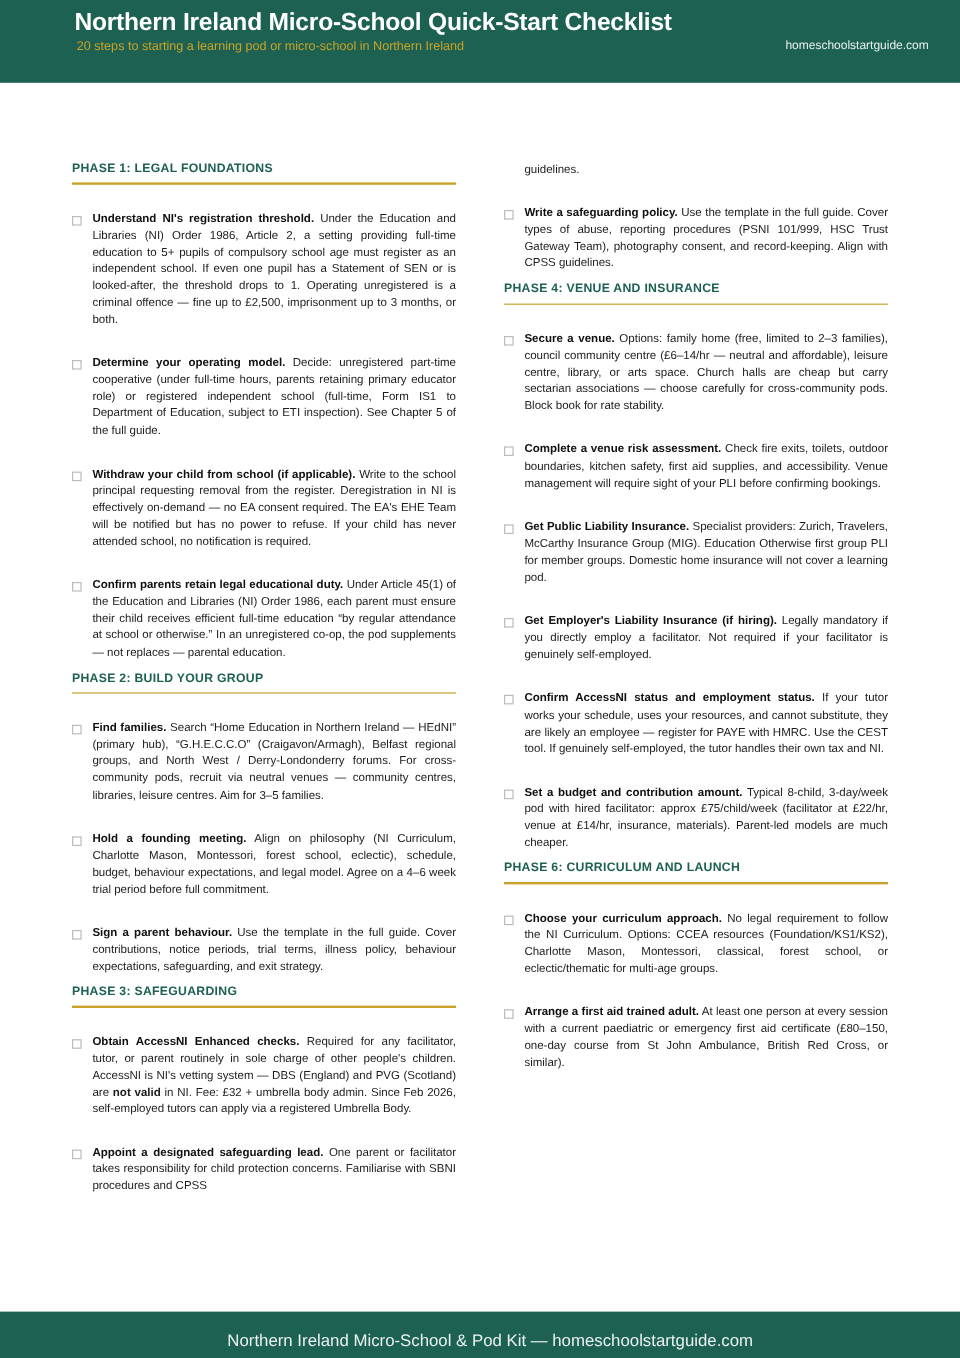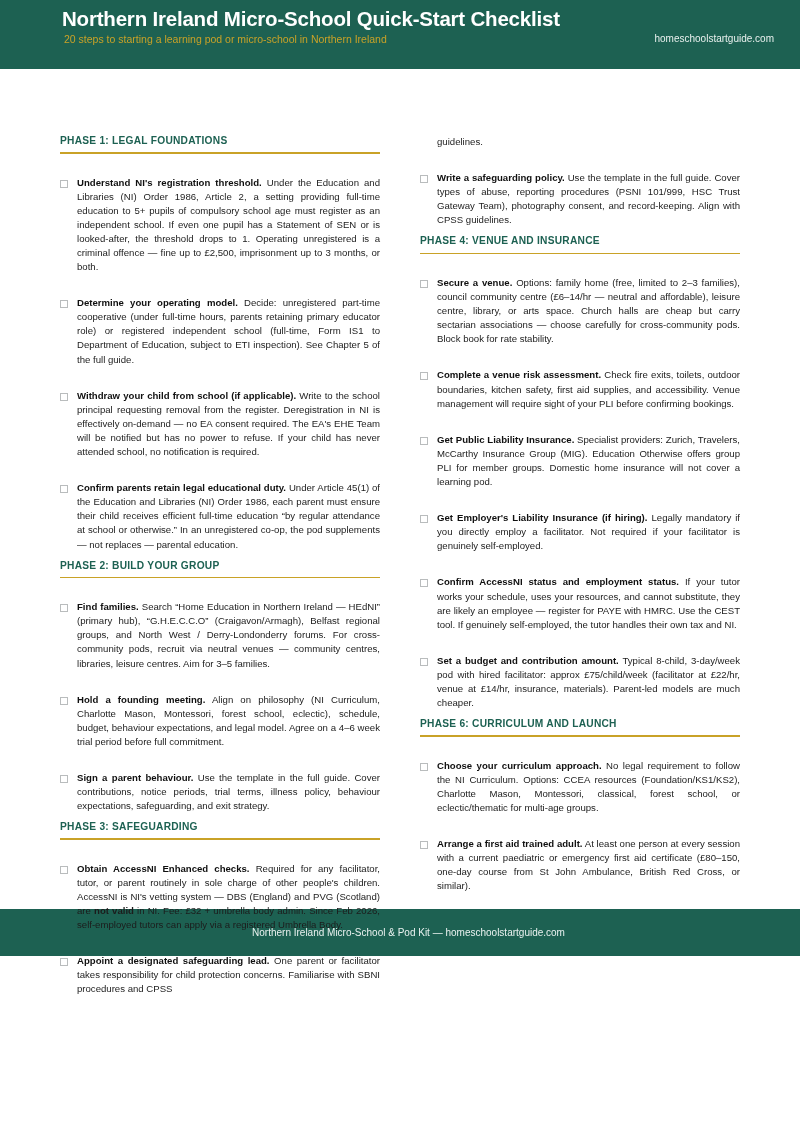--- a/index.html
+++ b/index.html
@@ -53,21 +53,21 @@
     right: 2px;
     top: 33px;
     font-size: 10px;
     color: #e8f0ee;
     white-space: nowrap;
   }
 
   
   .sheet {
     position: relative;
-    height: 840px;
+    height: 1024px;
     padding: 0;
   }
   .columns {
     position: absolute;
     left: 0;
     right: 0;
     top: 66px;
     display: flex;
     gap: 40px;
     padding: 0 60px;
@@ -141,21 +141,21 @@
 
   
   .footer {
     height: 47px;
     background: #1d6152;
     display: flex;
     align-items: center;
     justify-content: center;
   }
   .footer-text {
-    font-size: 10px;
+    font-size: 14px;
     color: #eaf2f0;
     margin-left: 17px;
   }
 </style>
 </head>
 <body>
 
 <div class="header">
   <div class="header-inner">
     <div class="header-title">Northern Ireland Micro-School Quick-Start Checklist</div>
@@ -250,21 +250,21 @@
         <div class="item-body"><span class="item-title">Secure a venue.</span> <span>Options: family home (free, limited to 2–3 families), council community centre (£6–14/hr — neutral and affordable), leisure centre, library, or arts space. Church halls are cheap but carry sectarian associations — choose carefully for cross-community pods. Block book for rate stability.</span></div>
       </div>
 
       <div class="item">
         <div class="checkbox"></div>
         <div class="item-body"><span class="item-title">Complete a venue risk assessment.</span> <span>Check fire exits, toilets, outdoor boundaries, kitchen safety, first aid supplies, and accessibility.  Venue management will require sight of your PLI before confirming bookings.</span></div>
       </div>
 
       <div class="item">
         <div class="checkbox"></div>
-        <div class="item-body"><span class="item-title">Get Public Liability Insurance.</span> <span>Specialist providers: Zurich, Travelers, McCarthy Insurance Group (MIG). Education Otherwise offers group PLI for member groups. Domestic home insurance will not cover a learning pod.</span></div>
+        <div class="item-body"><span class="item-title">Get Public Liability Insurance.</span> <span>Specialist providers: Zurich, Travelers, McCarthy Insurance Group (MIG). Education Otherwise first group PLI for member groups. Domestic home insurance will not cover a learning pod.</span></div>
       </div>
 
       <div class="item">
         <div class="checkbox"></div>
         <div class="item-body"><span class="item-title">Get Employer's Liability Insurance (if hiring).</span> <span>Legally mandatory if you directly employ a facilitator. Not required if your facilitator is genuinely self-employed.</span></div>
       </div>
 
 
       <div class="item">
         <div class="checkbox"></div>

